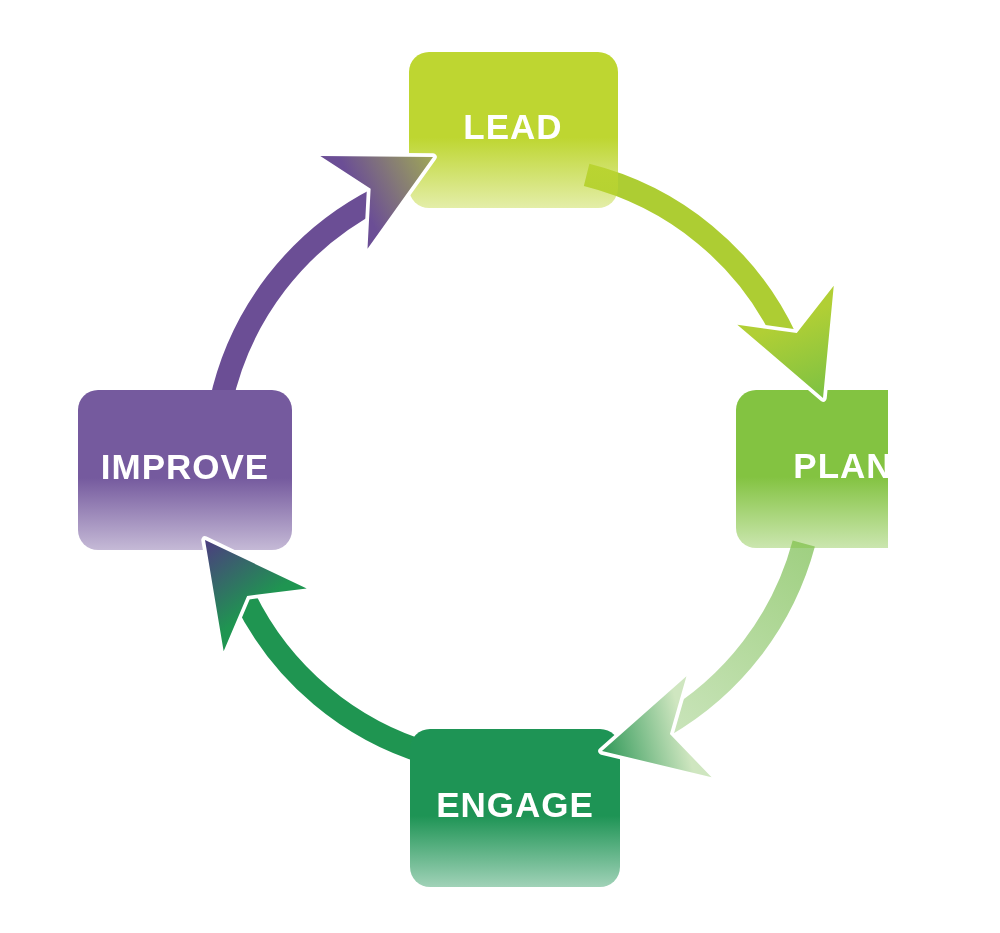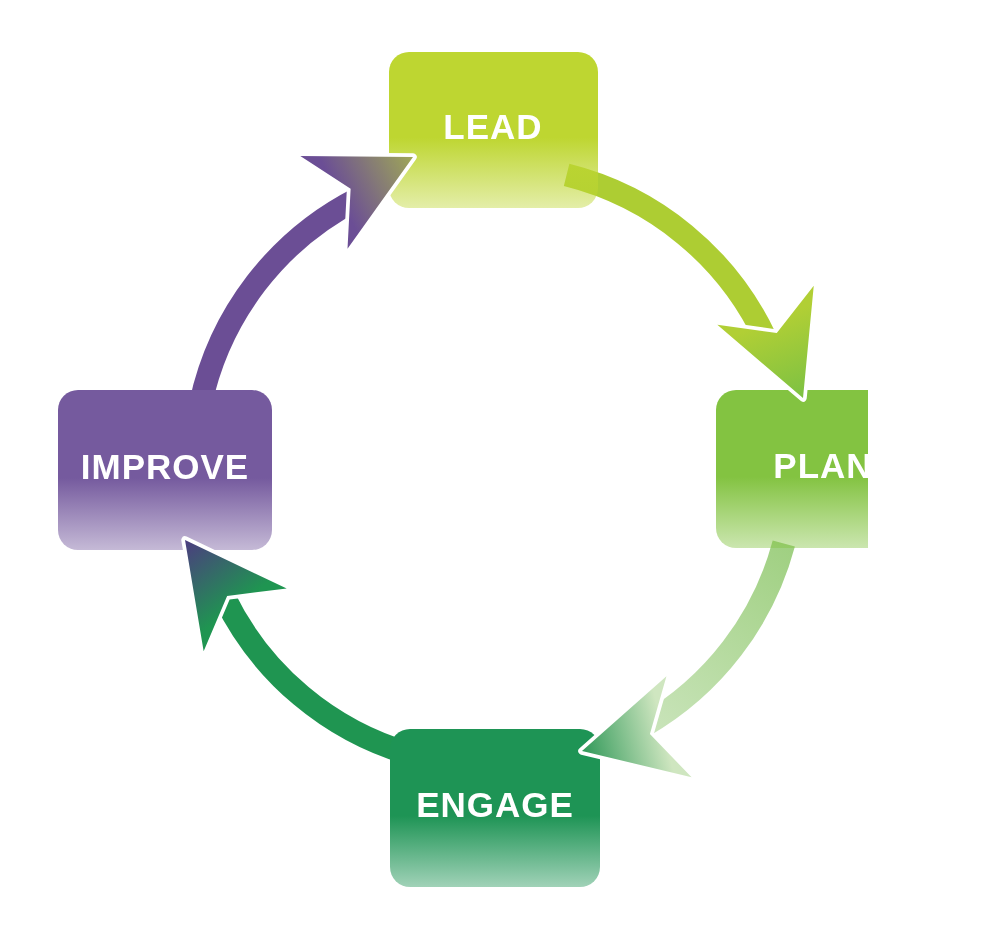--- a/index.html
+++ b/index.html
@@ -2,20 +2,21 @@
 <html><head>
 <meta charset="utf-8">
 <style>
   html, body { margin: 0; padding: 0; }
   .canvas {
     position: relative;
     width: 868px;
     height: 933px;
     background: #ffffff;
     overflow: hidden;
+    padding-left: 20px;
   }
   .stage-label {
     font-family: "Liberation Sans", sans-serif;
     font-weight: 700;
     font-size: 35px;
     letter-spacing: 1px;
     text-anchor: middle;
   }
   .arc {
     fill: none;

